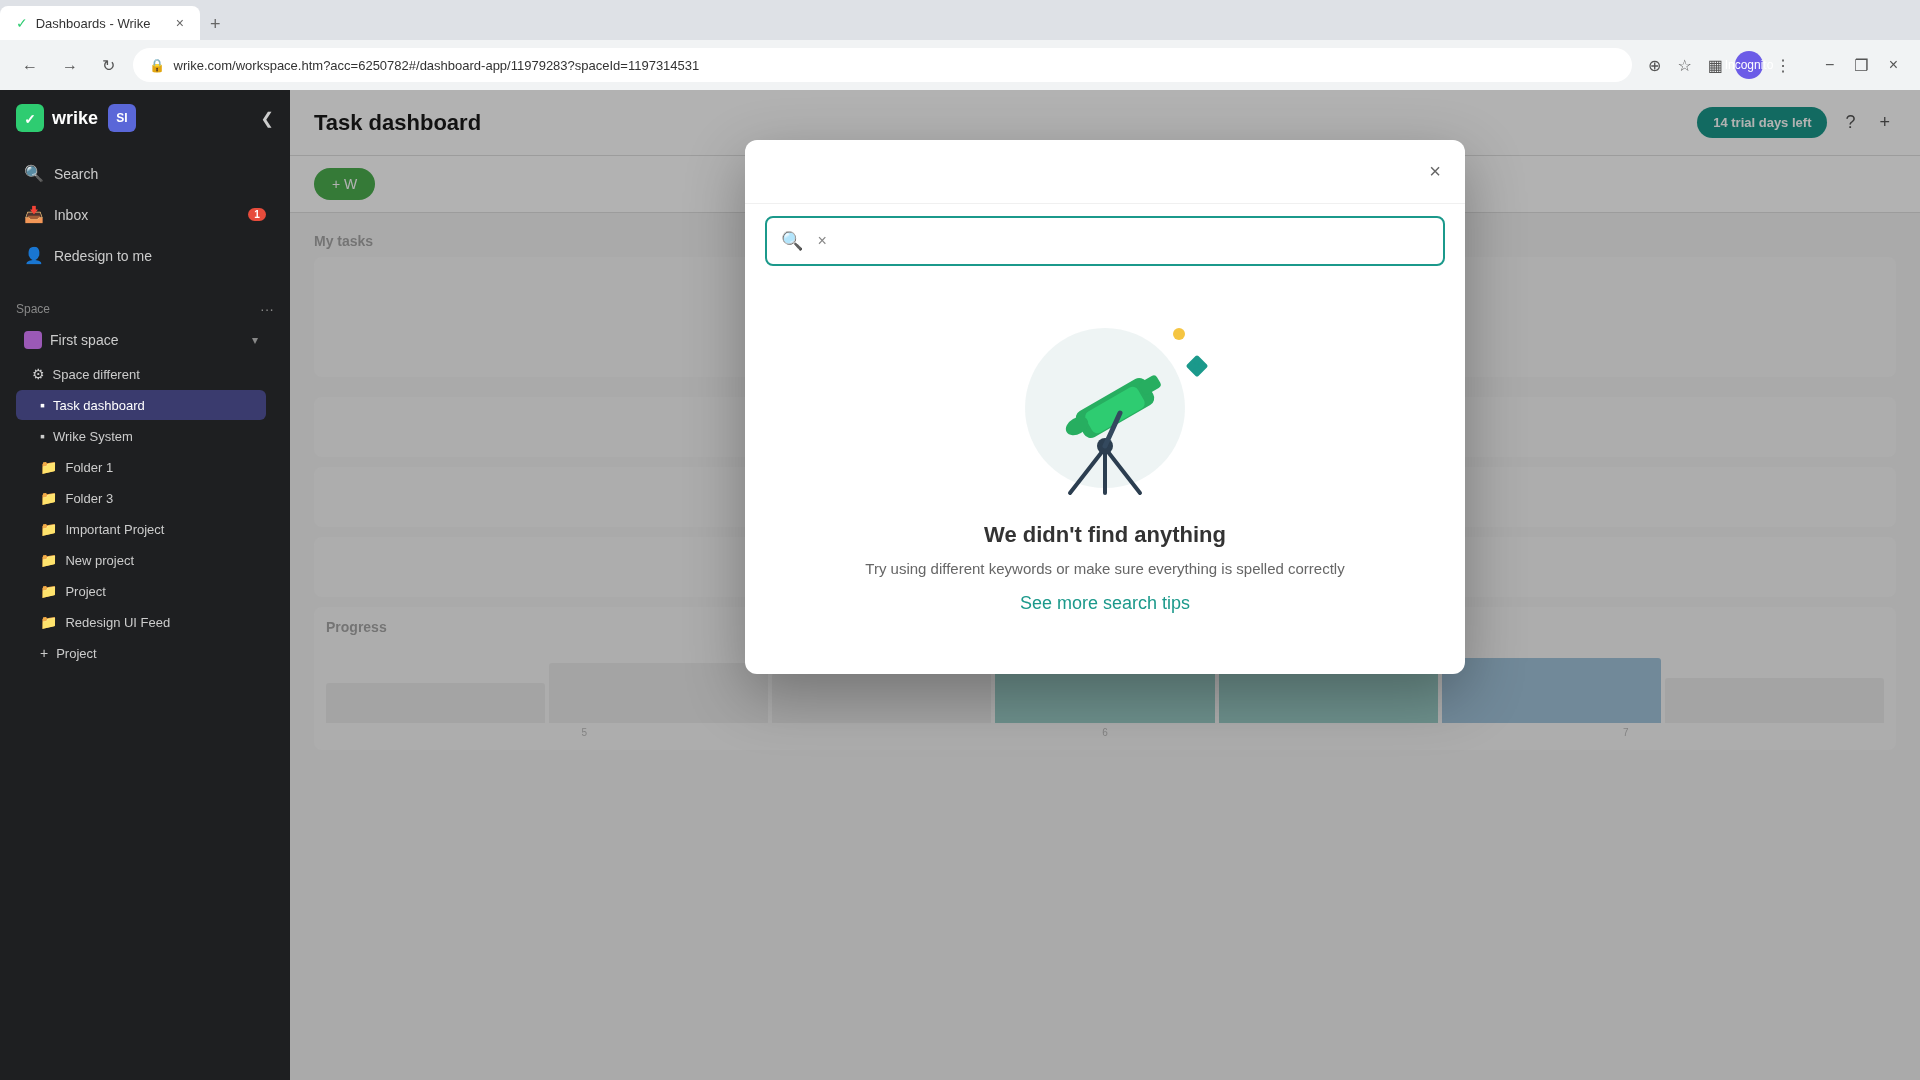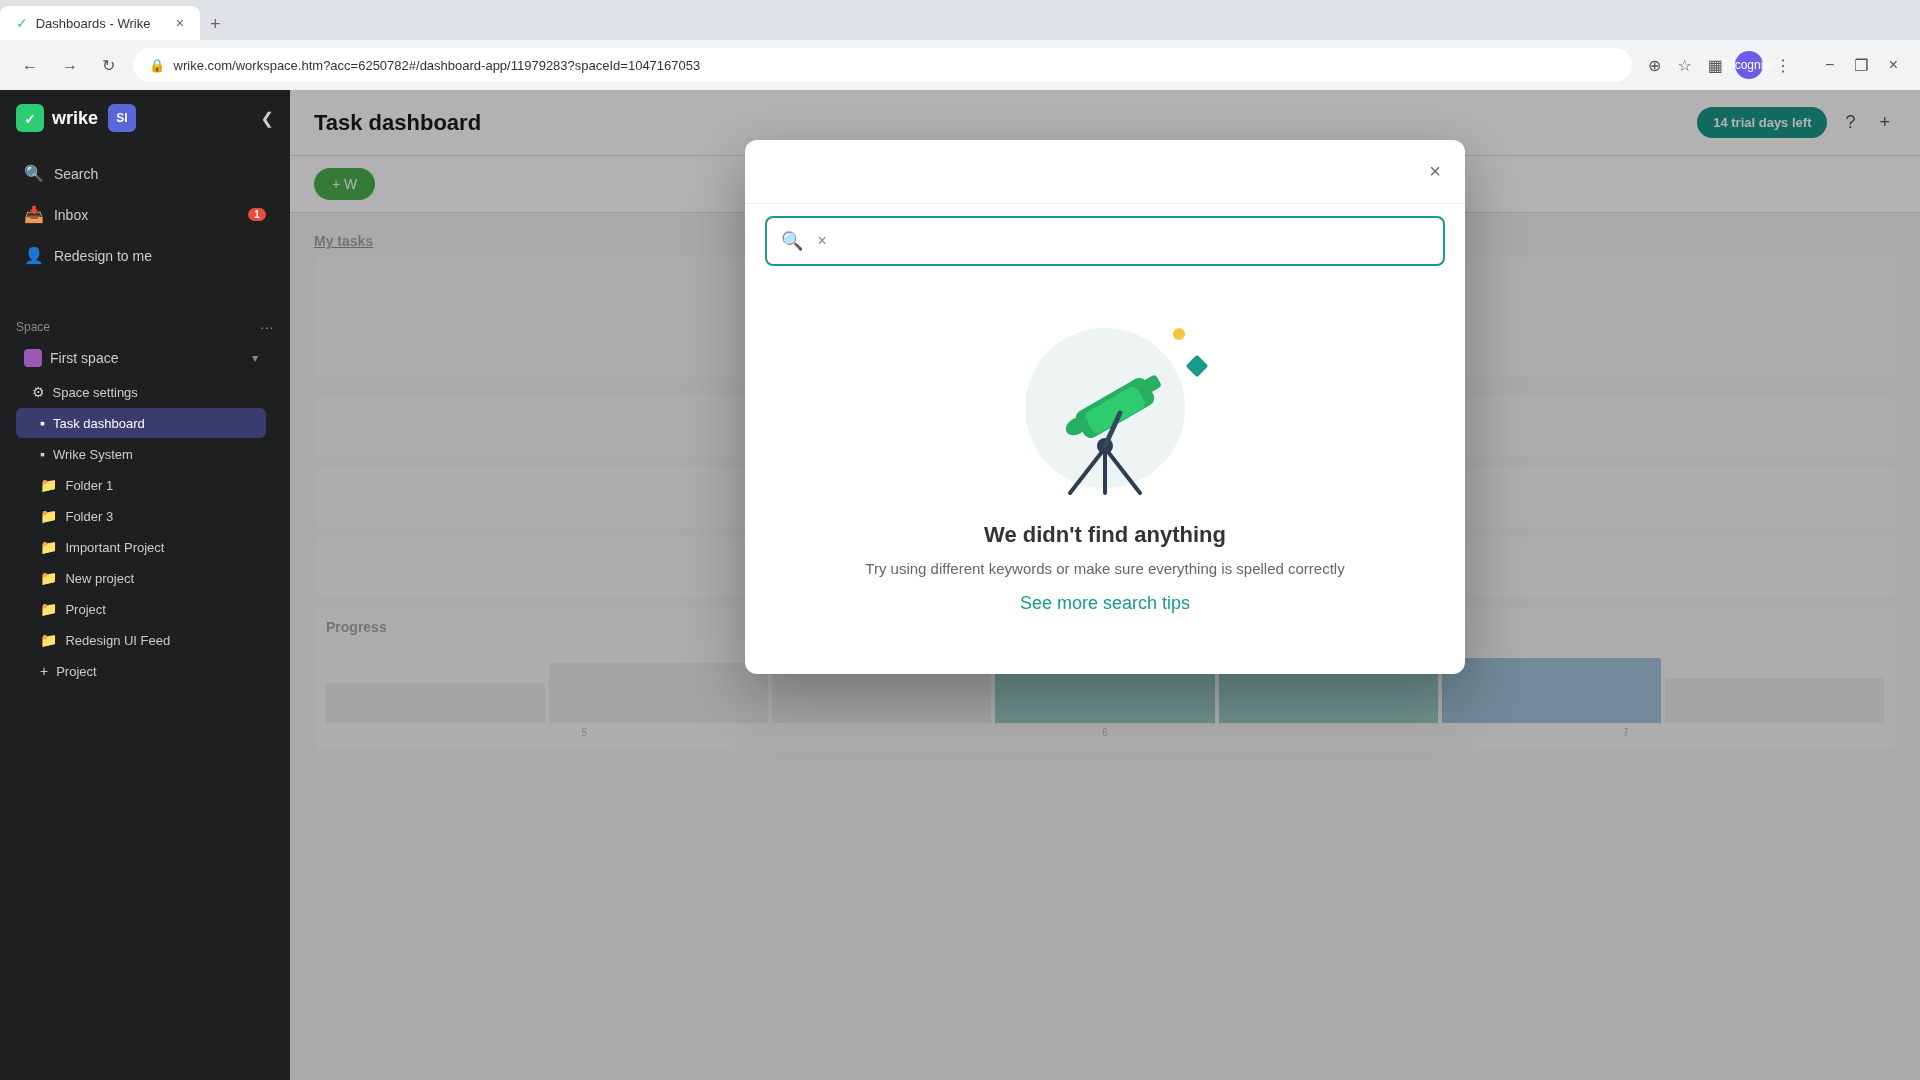--- a/index.html
+++ b/index.html
@@ -27,21 +27,21 @@
     .wrike-logo-text { color: #fff; font-size: 18px; font-weight: 700; }
     .avatar-badge { background: #5a67d8; color: #fff; font-size: 12px; font-weight: 700; width: 28px; height: 28px; border-radius: 6px; display: flex; align-items: center; justify-content: center; }
     .sidebar-collapse-btn { margin-left: auto; background: none; border: none; color: #ccc; font-size: 16px; cursor: pointer; }
 
     .sidebar-nav { padding: 8px 0; }
     .sidebar-nav-item { display: flex; align-items: center; gap: 10px; padding: 10px 16px; cursor: pointer; color: #ccc; font-size: 14px; border-radius: 6px; margin: 0 8px 2px 8px; position: relative; }
     .sidebar-nav-item .nav-icon { font-size: 16px; color: #aaa; }
     .notification-badge { background: #e74c3c; color: #fff; font-size: 10px; font-weight: 700; border-radius: 10px; padding: 1px 6px; min-width: 18px; text-align: center; margin-left: auto; }
 
     .sidebar-section { padding: 8px 16px; margin-top: 8px; }
-    .sidebar-section-header { display: flex; align-items: center; justify-content: space-between; margin-bottom: 6px; margin-top: 18px; }
+    .sidebar-section-header { display: flex; align-items: center; justify-content: space-between; margin-bottom: 6px; }
     .sidebar-section-title { font-size: 12px; color: #888; text-transform: none; font-weight: 500; }
     .sidebar-section-more { background: none; border: none; color: #888; cursor: pointer; font-size: 14px; }
 
     .space-item { display: flex; align-items: center; gap: 8px; padding: 8px 8px; cursor: pointer; color: #ccc; font-size: 14px; border-radius: 6px; margin: 0 8px 2px 0; }
     .space-icon { width: 18px; height: 18px; border-radius: 4px; background: #9b59b6; display: flex; align-items: center; justify-content: center; font-size: 10px; }
     .space-item .chevron { margin-left: auto; font-size: 12px; color: #888; }
 
     .sidebar-tree-item { display: flex; align-items: center; gap: 8px; padding: 7px 8px 7px 24px; cursor: pointer; color: #ccc; font-size: 13px; border-radius: 6px; margin: 0 8px 1px 0; }
     .sidebar-tree-item.active { background: #3a3b6e; color: #fff; }
     .sidebar-tree-item .item-folder { font-size: 14px; }
@@ -98,21 +98,21 @@
       <span style="margin-left:auto; color:#666; font-size:14px;">×</span>
     </div>
     <button class="browser-tab-new">+</button>
   </div>
   <div class="browser-toolbar">
     <button class="browser-nav-btn">←</button>
     <button class="browser-nav-btn">→</button>
     <button class="browser-nav-btn">↻</button>
     <div class="browser-address-bar">
       <span style="color:#555; font-size:13px;">🔒</span>
-      <span class="browser-address-text">wrike.com/workspace.htm?acc=6250782#/dashboard-app/11979283?spaceId=1047167053</span>
+      <span class="browser-address-text">wrike.com/workspace.htm?acc=6250782#/dashboard-app/11979283?spaceId=1197314531</span>
     </div>
     <div class="browser-right-icons">
       <button class="browser-icon-btn">⊕</button>
       <button class="browser-icon-btn">☆</button>
       <button class="browser-icon-btn">▦</button>
       <button class="browser-icon-btn" style="background:#6c5ce7; color:#fff; border-radius:50%; width:28px; height:28px; font-size:12px; display:flex;align-items:center;justify-content:center;">Incognito</button>
       <button class="browser-icon-btn">⋮</button>
     </div>
     <div style="display:flex; gap:8px; margin-left:12px;">
       <button class="browser-nav-btn">−</button>
@@ -162,21 +162,21 @@
         <div class="space-icon">
           <svg width="14" height="14" viewBox="0 0 14 14">
               <circle cx="7" cy="7" r="6" fill="#9b59b6"></circle>
             </svg>
         </div>
         <span>First space</span>
         <span class="chevron">▾</span>
       </div>
       <div class="sidebar-tree-item" style="padding-left:16px;">
         <span class="item-folder">⚙</span>
-        <span>Space settings</span>
+        <span>Space different</span>
       </div>
       <div class="sidebar-tree-item active">
         <span class="item-folder">▪</span>
         <span>Task dashboard</span>
       </div>
       <div class="sidebar-tree-item">
         <span class="item-folder">▪</span>
         <span>Wrike System</span>
       </div>
       <div class="sidebar-tree-item">
@@ -217,21 +217,21 @@
         <div class="trial-badge">14 trial days left</div>
         <button class="header-icon-btn">?</button>
         <button class="header-icon-btn">+</button>
       </div>
     </div>
     <div class="main-toolbar">
       <button class="add-widget-btn">+ W</button>
     </div>
 
     <div class="dashboard-content">
-      <div style="margin-bottom:20px;text-decoration:underline;">
+      <div style="margin-bottom:20px;">
         <div class="widget-title">My tasks</div>
         <div style="background:#fff; padding:12px; border-radius:8px; height:120px; display:flex;align-items:center;justify-content:center; color:#999;">N/A</div>
       </div>
       <div style="background:#fff; padding:12px; border-radius:8px; margin-bottom:10px; height:60px;"></div>
       <div style="background:#fff; padding:12px; border-radius:8px; margin-bottom:10px; height:60px;"></div>
       <div style="background:#fff; padding:12px; border-radius:8px; margin-bottom:10px; height:60px;"></div>
       <div style="background:#fff; padding:12px; border-radius:8px; margin-bottom:20px;">
         <div class="widget-title">Progress</div>
         <div style="height:80px; display:flex; align-items:flex-end; gap:4px; padding-top:10px;">
           <div style="background:#e0e0e0; flex:1; height:40px; border-radius:3px 3px 0 0;"></div>

